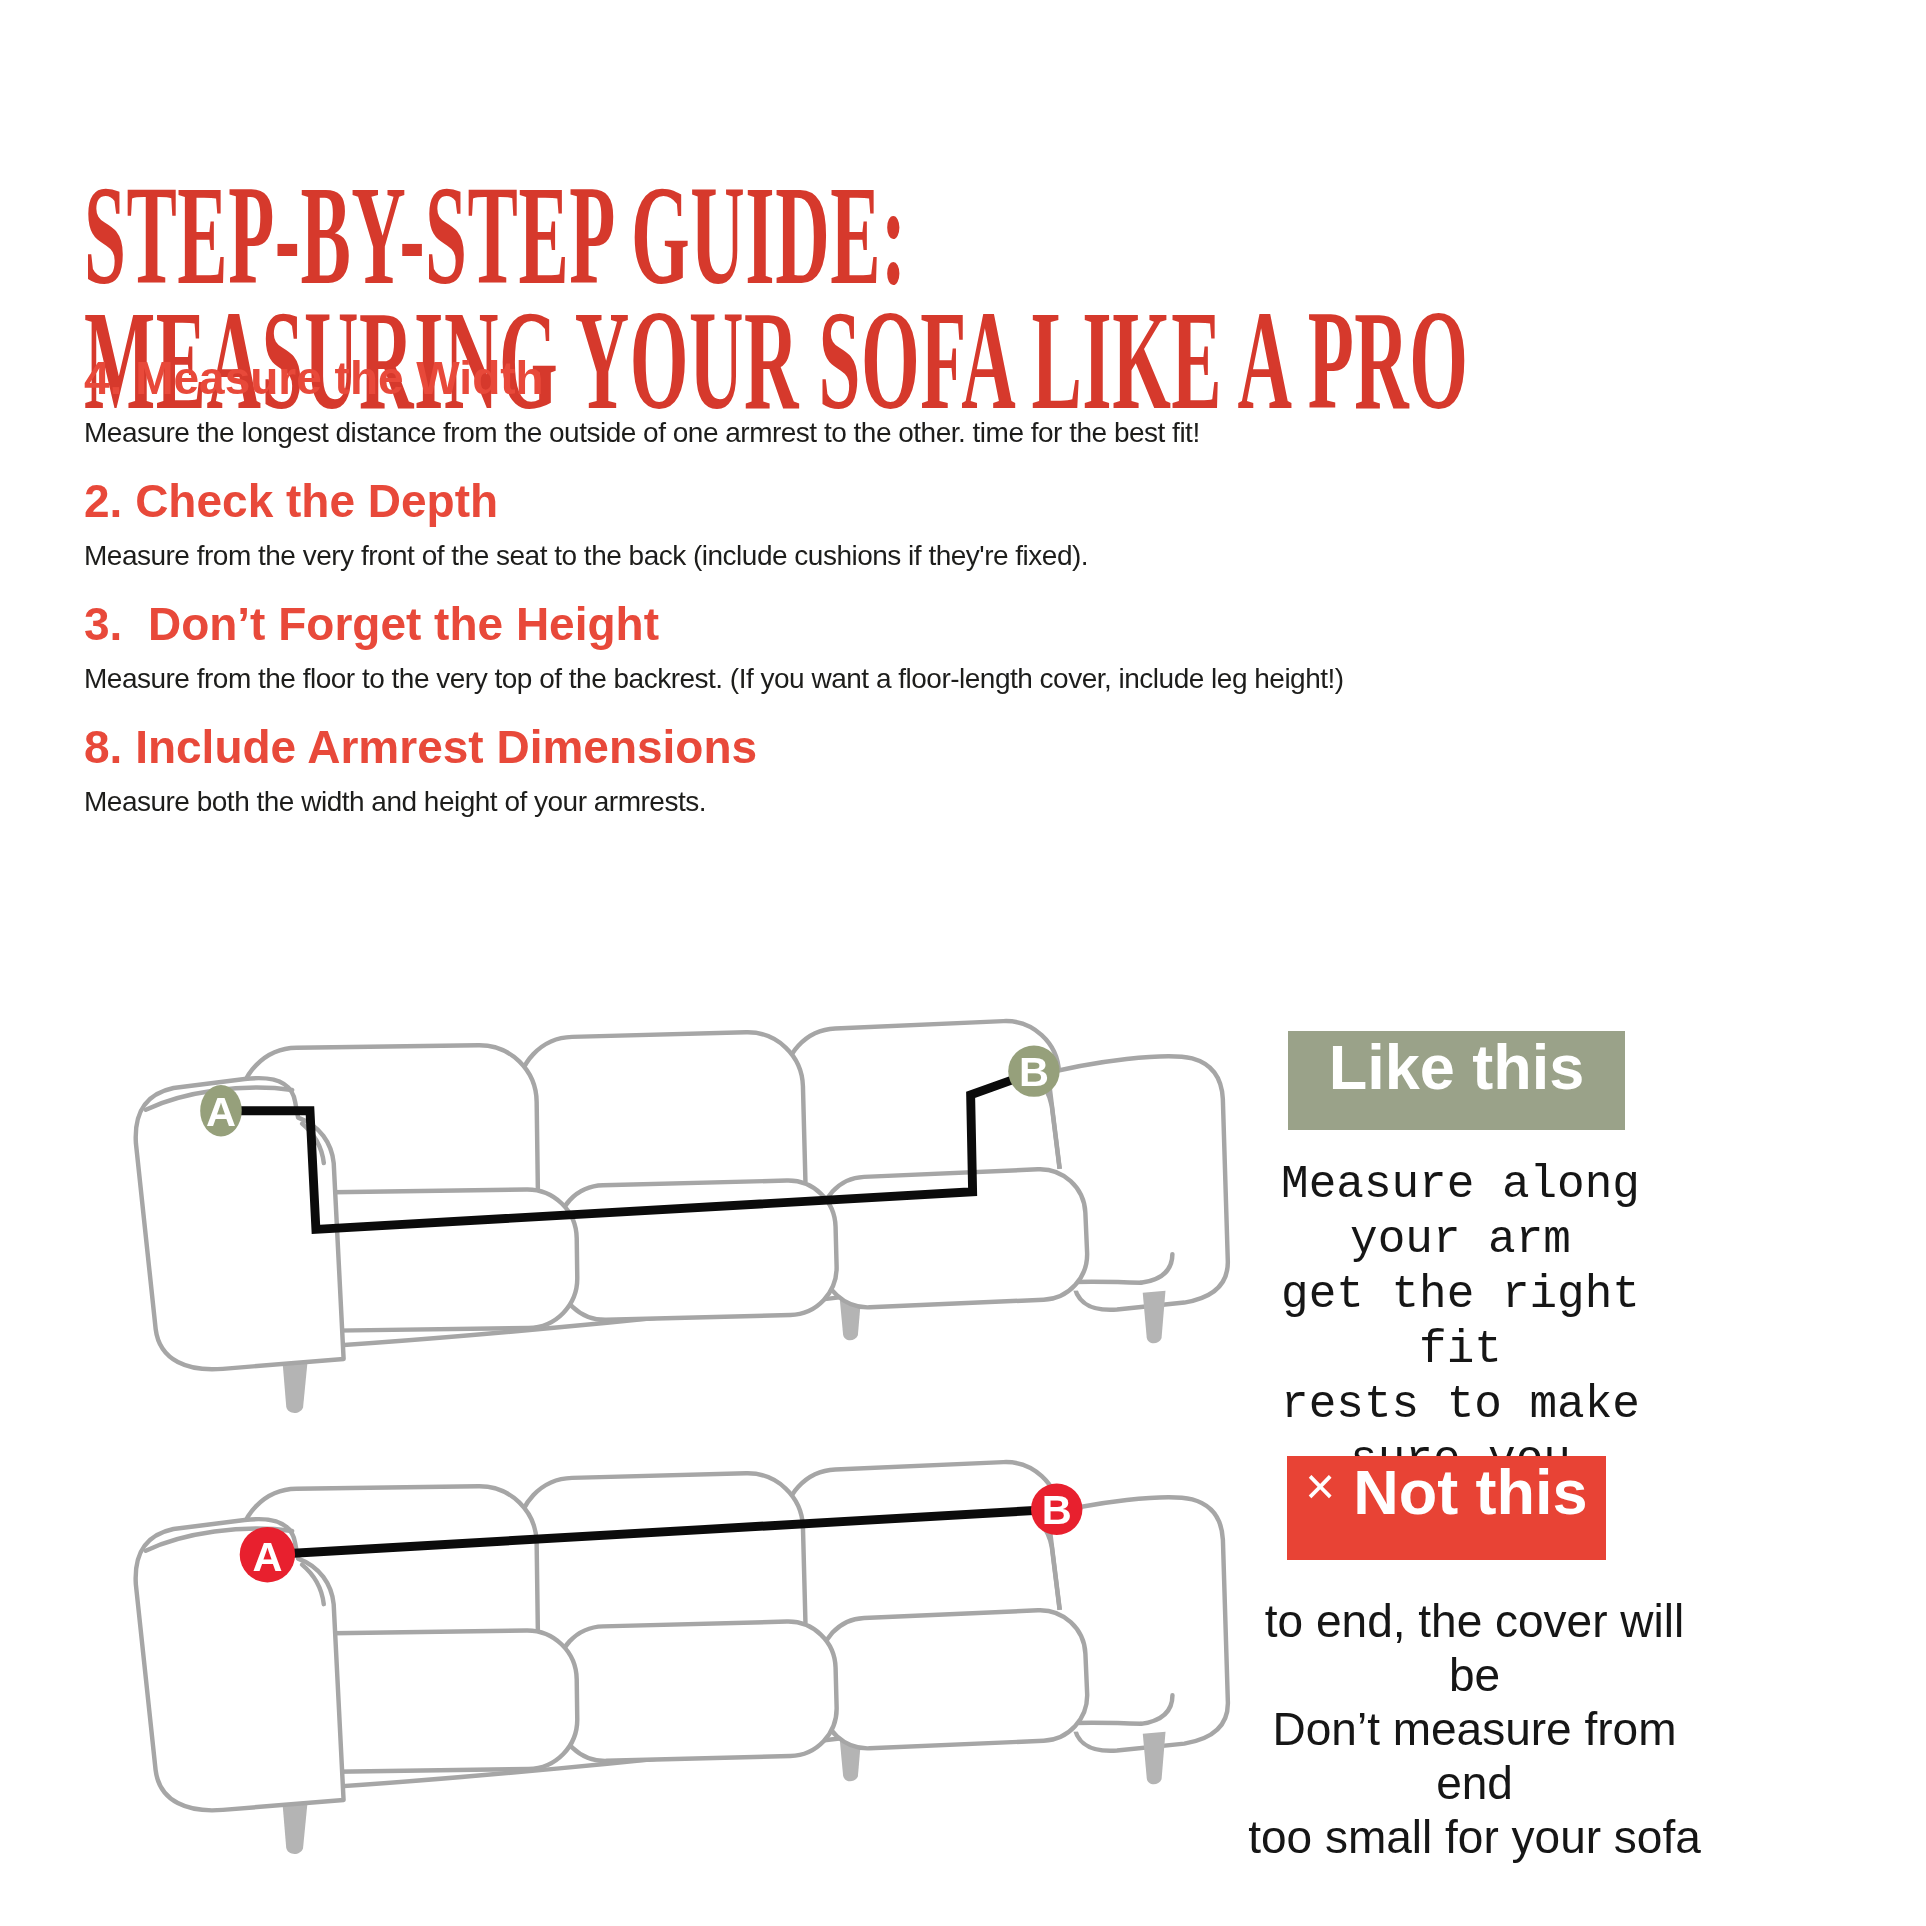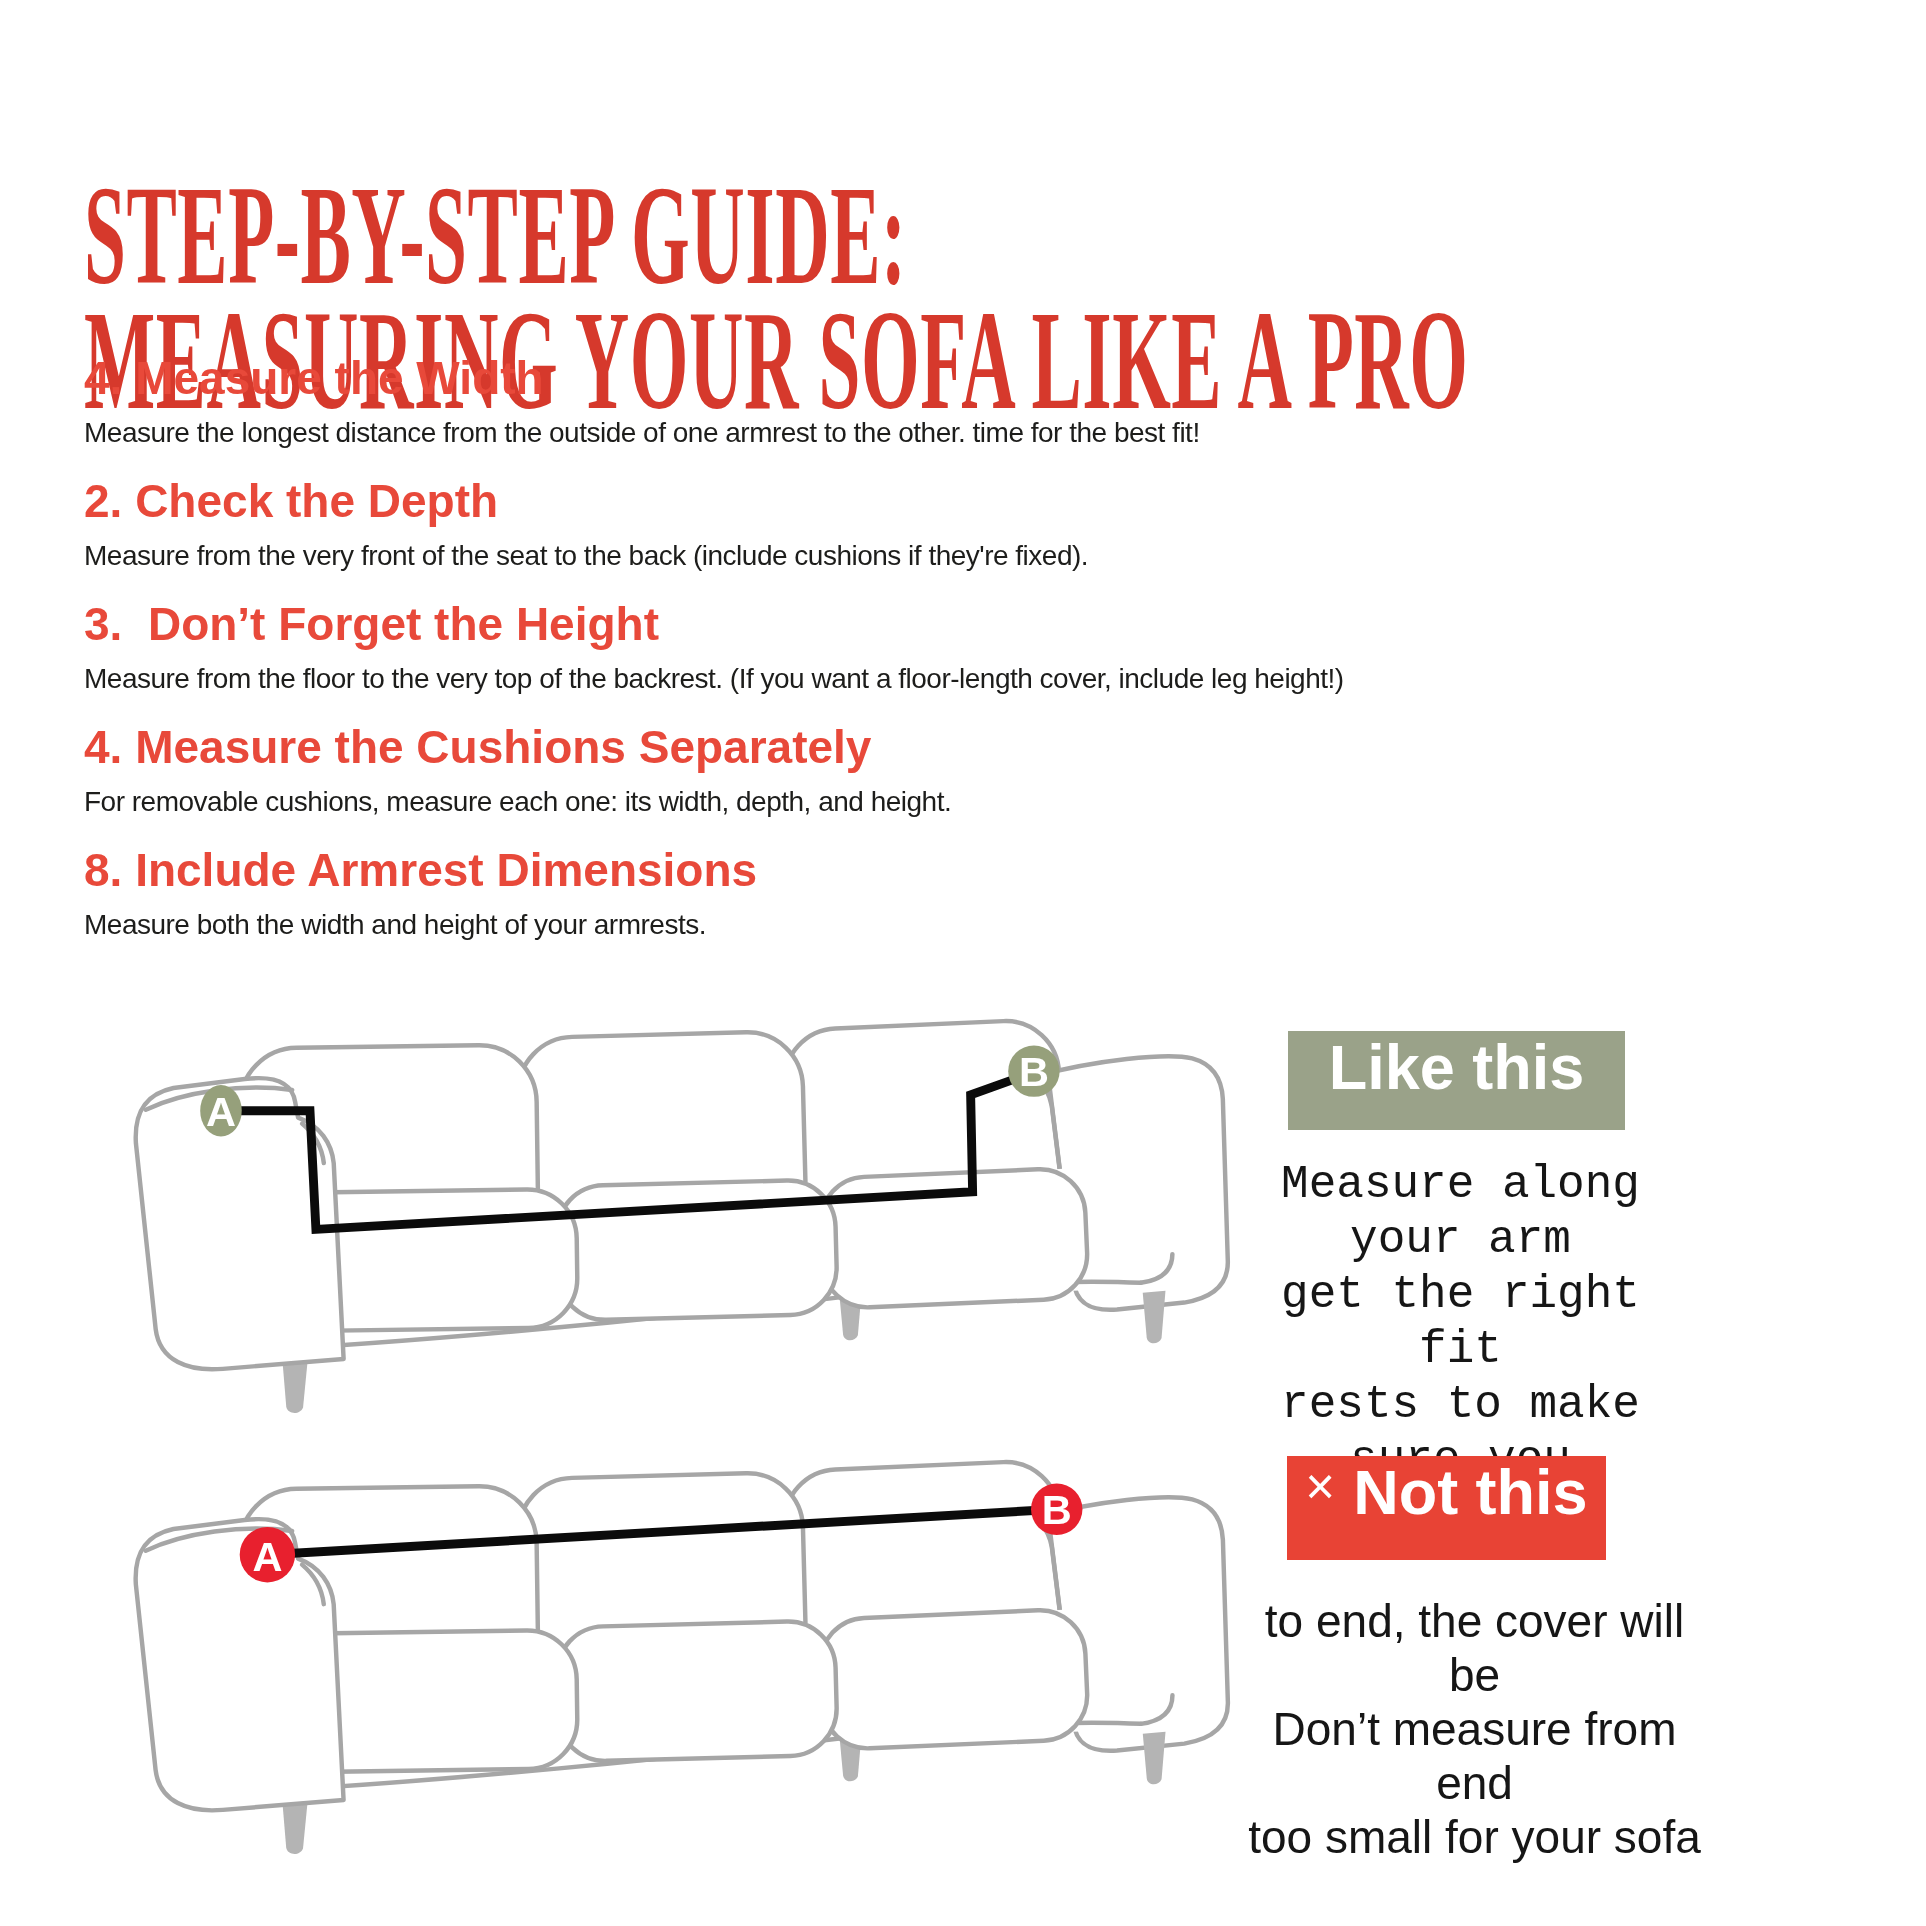--- a/index.html
+++ b/index.html
@@ -60,24 +60,20 @@
       <h2 class="step-heading">4. Measure the Width</h2>
       <p class="step-body">Measure the longest distance from the outside of one armrest to the other. time for the best fit!</p>
     </div>
     <div class="step">
       <h2 class="step-heading">2. Check the Depth</h2>
       <p class="step-body">Measure from the very front of the seat to the back (include cushions if they're fixed).</p>
     </div>
     <div class="step">
       <h2 class="step-heading">3.&nbsp; Don’t Forget the Height</h2>
       <p class="step-body">Measure from the floor to the very top of the backrest. (If you want a floor-length cover, include leg height!)</p>
-    </div>
-    <div class="step">
-      <h2 class="step-heading">4. Measure the Cushions Separately</h2>
-      <p class="step-body">For removable cushions, measure each one: its width, depth, and height.</p>
     </div>
     <div class="step">
       <h2 class="step-heading">8. Include Armrest Dimensions</h2>
       <p class="step-body">Measure both the width and height of your armrests.</p>
     </div>
   </div>
 
   <svg class="sofa-fig-1" viewBox="0 0 1160 455" xmlns="http://www.w3.org/2000/svg">
     <g id="sofa-art" stroke="#a6a6a6" stroke-width="4.5" fill="none" stroke-linecap="round" stroke-linejoin="round">
 

